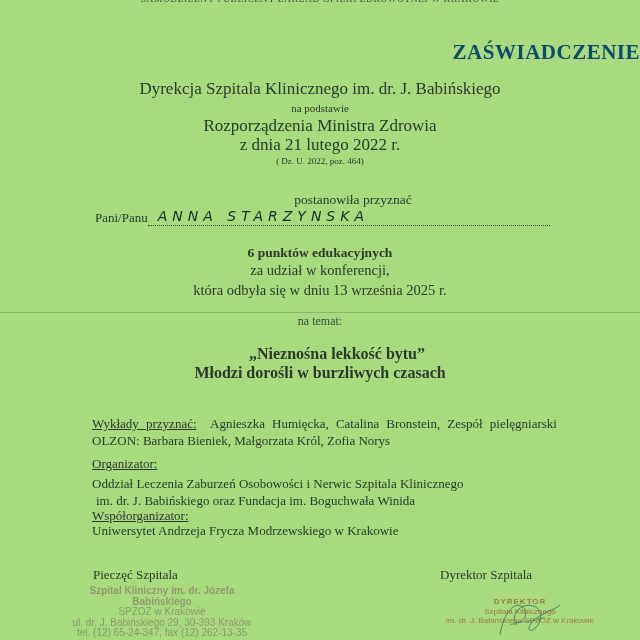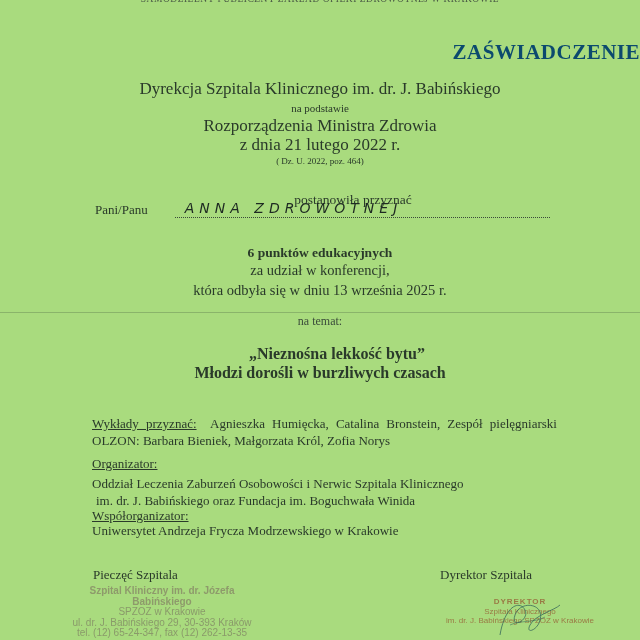--- a/index.html
+++ b/index.html
@@ -12,21 +12,21 @@
   .abs { position:absolute; }
   .center { left:0; width:640px; text-align:center; }
   .header-line { top:-6px; font-size:9.5px; letter-spacing:0.5px; color:#4a5a45; }
   .title { top:40px; font-size:21px; font-weight:bold; color:#0c4a6e; letter-spacing:0.5px;text-align:right; }
   .l1 { top:79px; font-size:17px; }
   .l2 { top:102px; font-size:11px; }
   .l3 { top:116px; font-size:17px; }
   .l4 { top:135px; font-size:17px; }
   .l5 { top:156px; font-size:9px; }
   .l6 { top:192px; font-size:13.5px;margin-left:33px; }
-  .name-row { top:202px; left:95px; width:455px; font-size:13px; display:flex; align-items:flex-end;gap:27px; }
+  .name-row { top:210px; left:95px; width:455px; font-size:13px; display:flex; align-items:flex-end; }
   .name-row .label { white-space:nowrap; }
   .name-row .dots { flex:1; border-bottom:1px dotted #3a4a3a; height:12px; position:relative; }
   .handwriting {
     position:absolute; left:10px; bottom:1px;
     font-family:"DejaVu Sans", sans-serif; font-size:14px; letter-spacing:5px; color:#1e2a22;
     font-style:italic; white-space:nowrap;
   }
   .points { top:245px; font-size:13.5px; font-weight:bold; }
   .l7 { top:262px; font-size:14.5px; }
   .l8 { top:282px; font-size:14.5px; }
@@ -59,21 +59,21 @@
 <div class="abs center l1">Dyrekcja Szpitala Klinicznego im. dr. J. Babińskiego</div>
 <div class="abs center l2">na podstawie</div>
 <div class="abs center l3">Rozporządzenia Ministra Zdrowia</div>
 <div class="abs center l4">z dnia 21 lutego 2022 r.</div>
 <div class="abs center l5">( Dz. U. 2022, poz. 464)</div>
 <div class="abs center l6">postanowiła przyznać</div>
 
 <div class="abs name-row">
   <span class="label">Pani/Panu</span>
   <span class="dots">
-    <span class="handwriting">ANNA ZDROWOTNEJ</span>
+    <span class="handwriting">ANNA STARZYNSKA</span>
   </span>
 </div>
 
 <div class="abs center points">6 punktów edukacyjnych</div>
 <div class="abs center l7">za udział w konferencji,</div>
 <div class="abs center l8">która odbyła się w dniu 13 września 2025 r.</div>
 
 <div class="abs fold"></div>
 <div class="abs center natemat">na temat:</div>
 <div class="abs center topic1">„Nieznośna lekkość bytu”</div>

